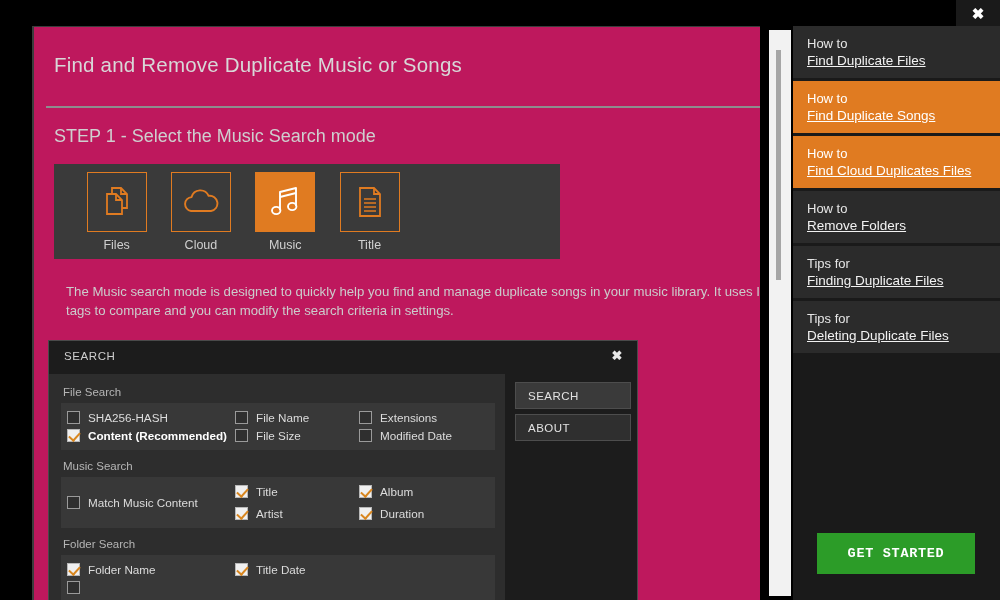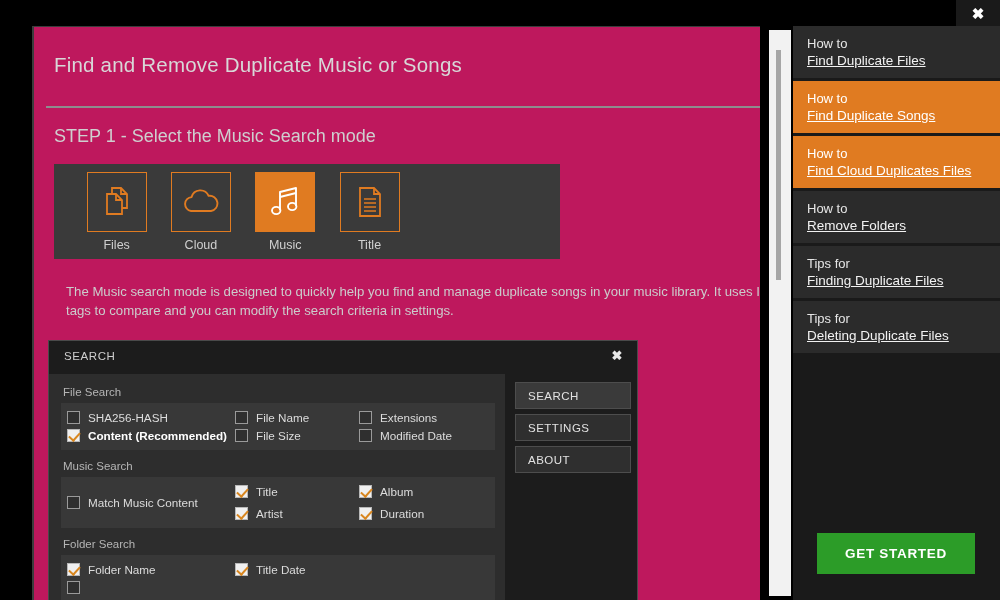--- a/index.html
+++ b/index.html
@@ -260,21 +260,21 @@
 
   .get-started {
     position: absolute; left: 24px; top: 507px;
     width: 158px; height: 41px;
     background: #2c9c28;
     display: flex; align-items: center; justify-content: center;
     color: #ffffff; font-size: 13.5px; font-weight: bold;
     letter-spacing: 0.7px;
     cursor: pointer;
     border: none;
-    font-family: Liberation Sans, sans-serif;
+    font-family: Liberation Mono, monospace;
   }
 </style>
 </head>
 <body>
 
 <div id="app">
 
   <div class="titlebar">
     <div class="close-btn">✖</div>
   </div>
@@ -418,21 +418,20 @@
               <div class="cb">
                 <span class="box"></span>
               </div>
             </div>
           </div>
 
         </div>
 
         <div class="sp-right">
           <div class="sp-tab active">SEARCH</div>
-          <div class="sp-tab">SETTINGS</div>
           <div class="sp-tab">ABOUT</div>
         </div>
 
       </div>
     </div>
 
   </div>
 
   <div class="scroll-track">
     <div class="scroll-thumb"></div>

